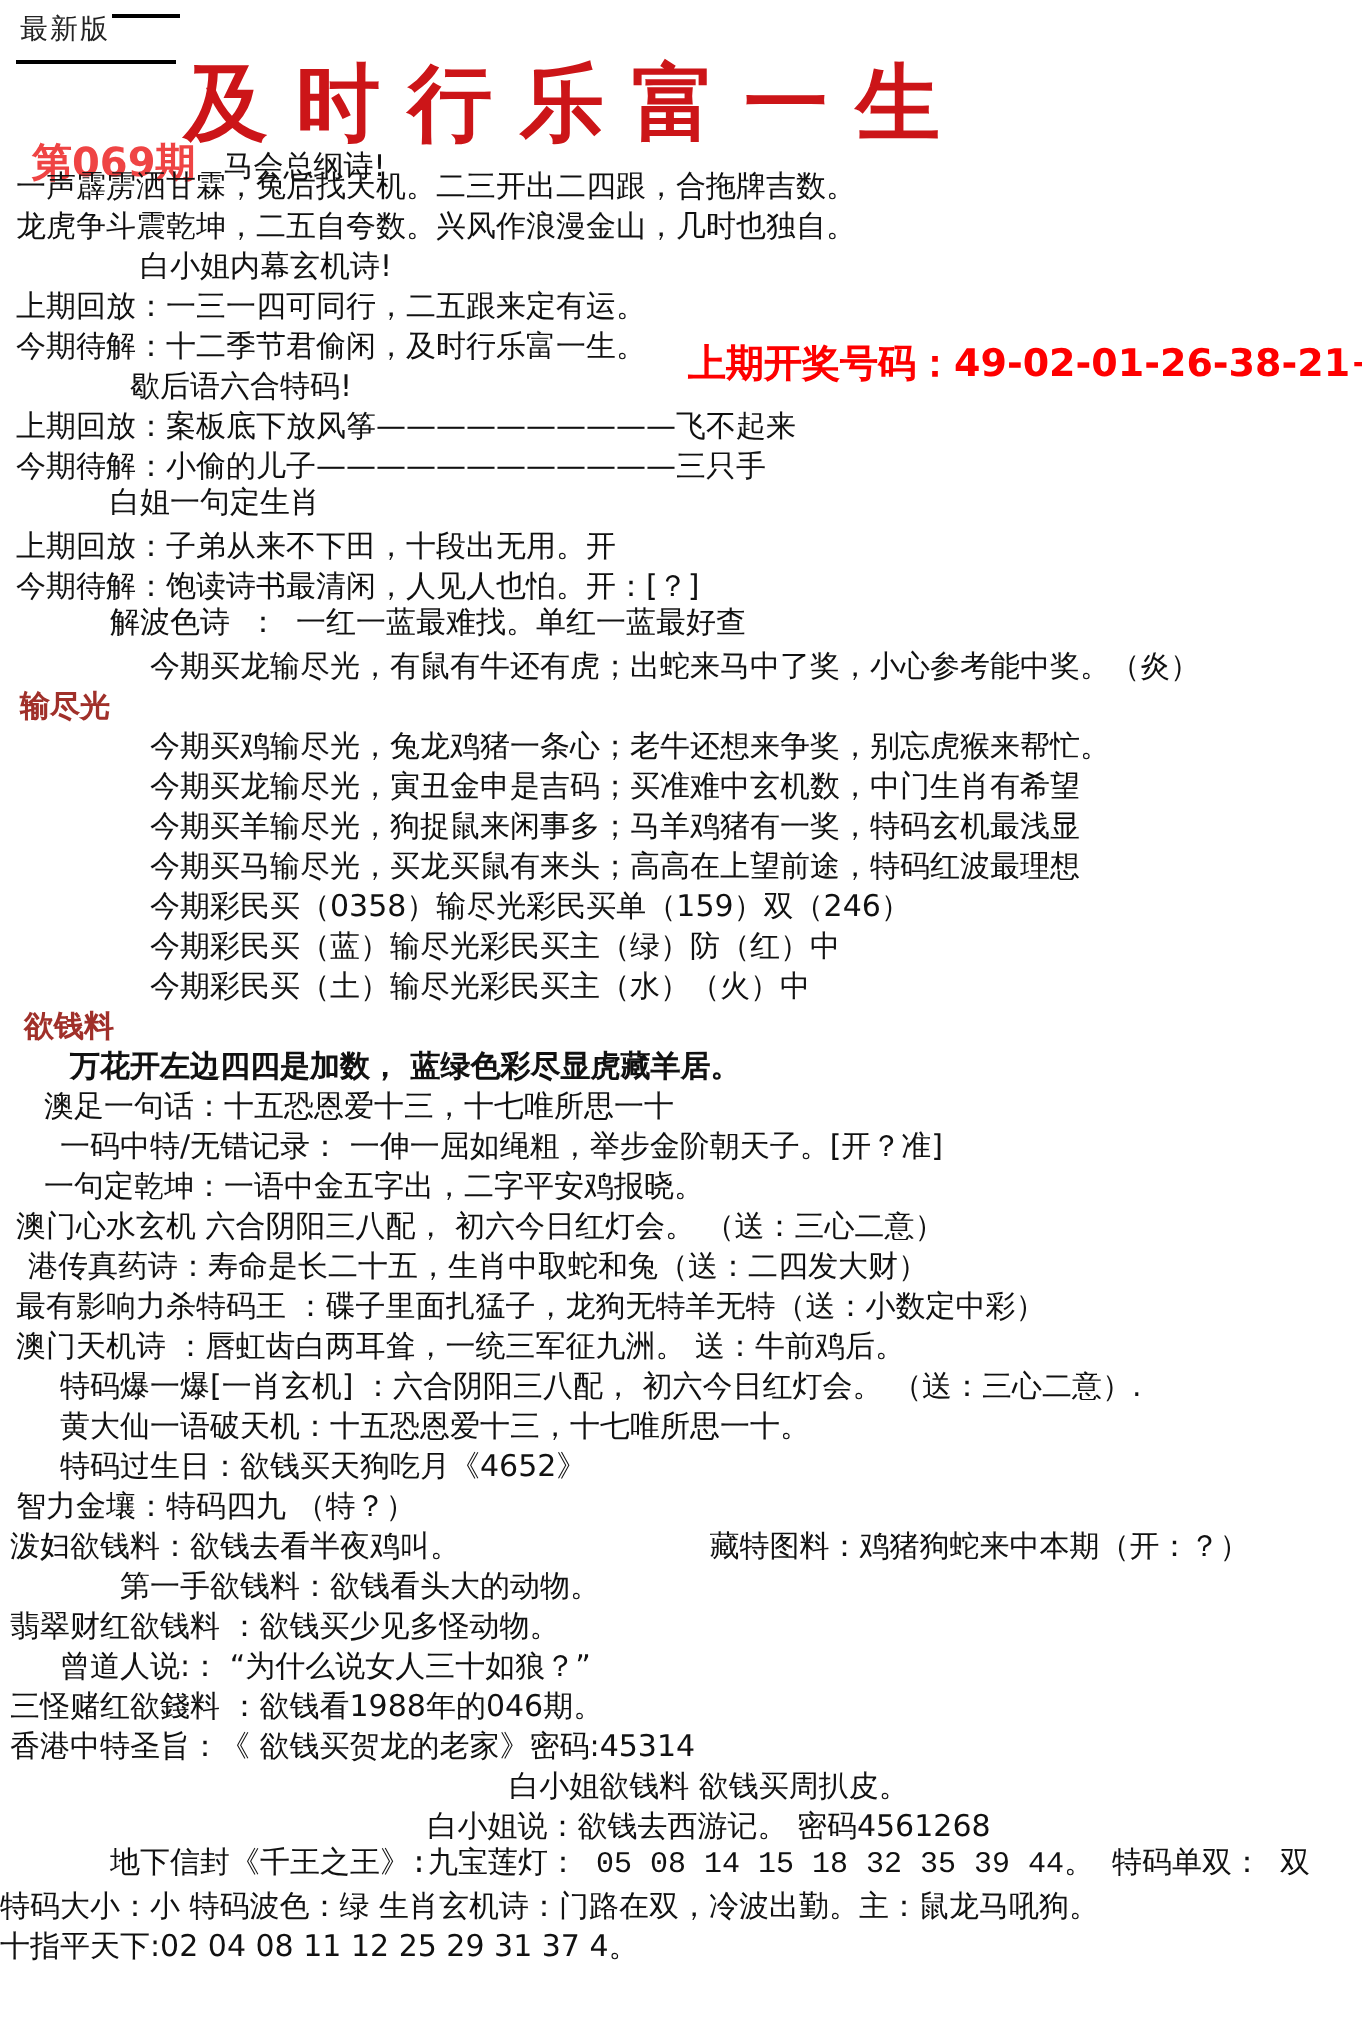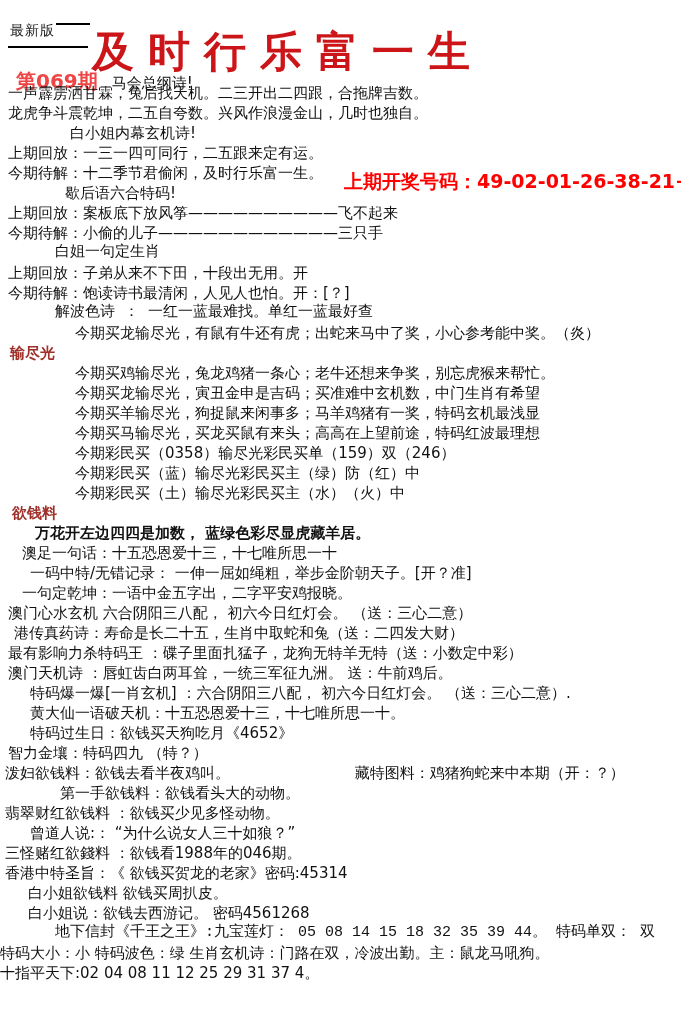--- a/index.html
+++ b/index.html
@@ -6,21 +6,21 @@
   .page{
     position:relative;
     width:681px;height:1017px;
     margin:0 auto;
     background:#ffffff;
     font-family:"DejaVu Sans",sans-serif;
     color:#111111;
     overflow:hidden;
   }
   
-  .edition-wrap{position:absolute;top:20px;left:10px;width:80px;height:30px;}
+  .edition-wrap{position:absolute;top:4px;left:10px;width:80px;height:30px;}
   .edition-text{font-size:14px;color:#222;letter-spacing:1px;}
   .edition-topline{position:absolute;top:3px;left:46px;width:34px;border-top:2px solid #000;}
   .edition-underline{position:absolute;top:26px;left:-2px;width:80px;border-top:2px solid #000;}
   .title{
     position:absolute;top:24px;left:92px;width:560px;
     font-family:"DejaVu Serif",serif;
     font-size:42px;font-weight:bold;color:#cc1518;
     letter-spacing:14px;white-space:nowrap;
   }
   .issue-row{position:absolute;top:68px;left:16px;white-space:nowrap;}
@@ -30,21 +30,21 @@
     position:absolute;top:169px;left:344px;
     font-size:19px;font-weight:bold;color:#fe0000;
     white-space:nowrap;letter-spacing:0px;
   }
   
   .doc{position:absolute;top:83px;left:0;width:681px;}
   .ln{font-size:15px;line-height:20px;white-space:nowrap;color:#111;}
   .red-head{color:#a0302a;font-weight:bold;}
   .m0{margin-left:0;}  .m5{margin-left:5px;}  .m8{margin-left:8px;}
   .m10{margin-left:10px;} .m12{margin-left:12px;} .m14{margin-left:14px;}
-  .m22{margin-left:22px;} .m28{margin-left:28px;} .m30{margin-left:30px;}
+  .m22{margin-left:22px;} .m28{margin-left:28px;text-align:center;} .m30{margin-left:30px;}
   .m35{margin-left:35px;font-weight:bold;} .m55{margin-left:55px;font-family:Liberation Mono, monospace;} .m60{margin-left:60px;}
   .m65{margin-left:65px;} .m70{margin-left:70px;} .m75{margin-left:75px;}
   .row2 .powu{display:inline-block;min-width:345px;}
 </style>
 </head>
 <body>
 
 <div class="page">
 
   <div class="edition-wrap">

